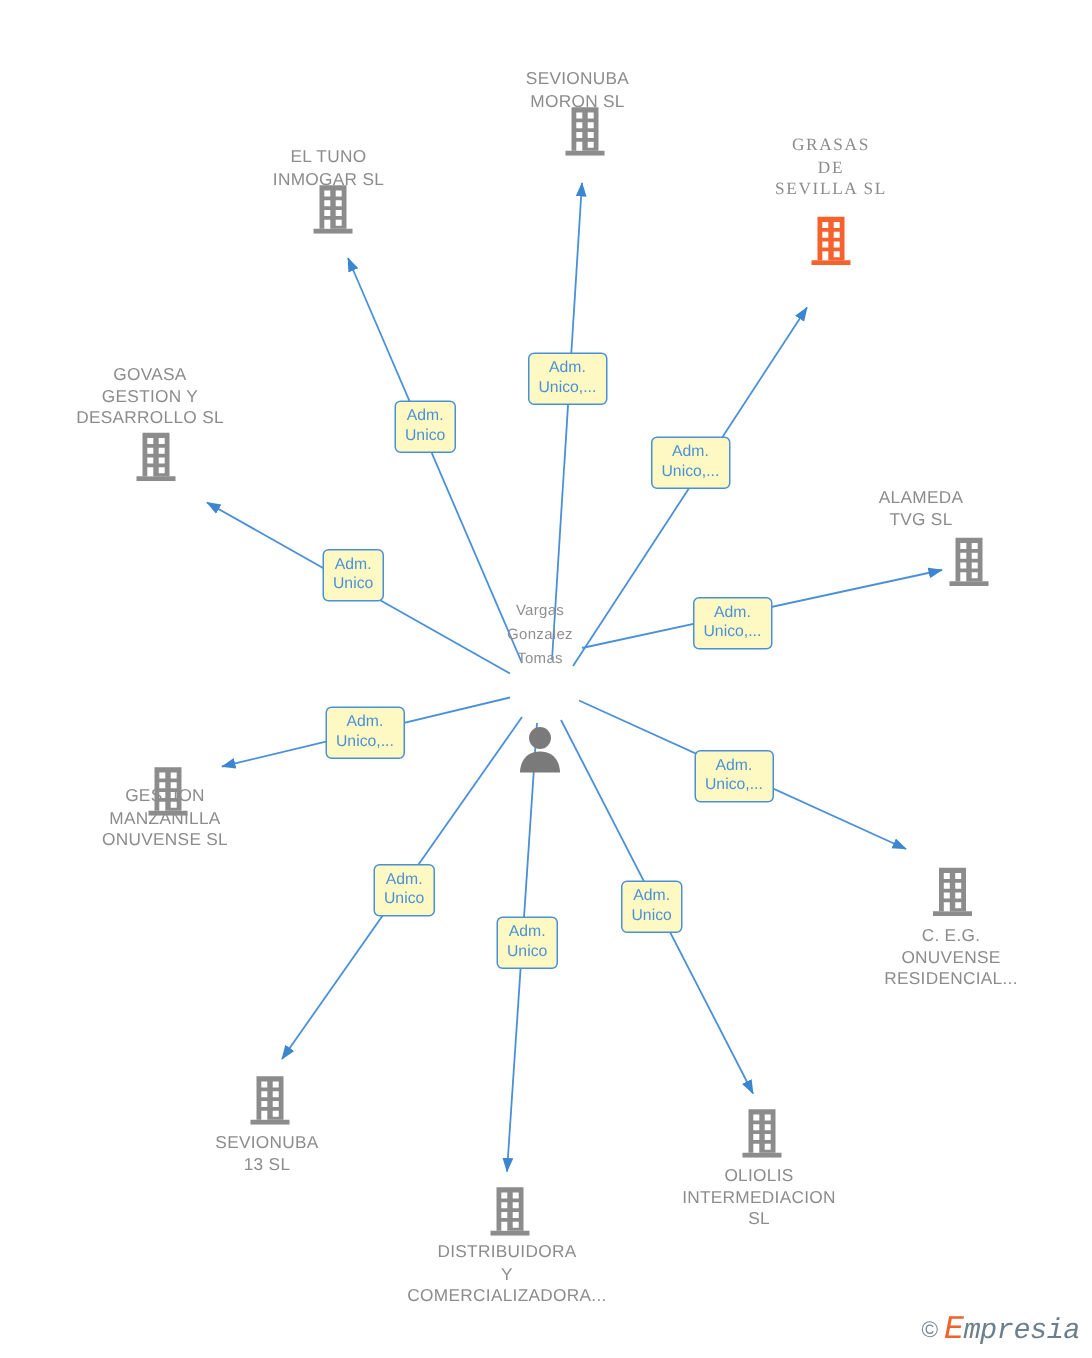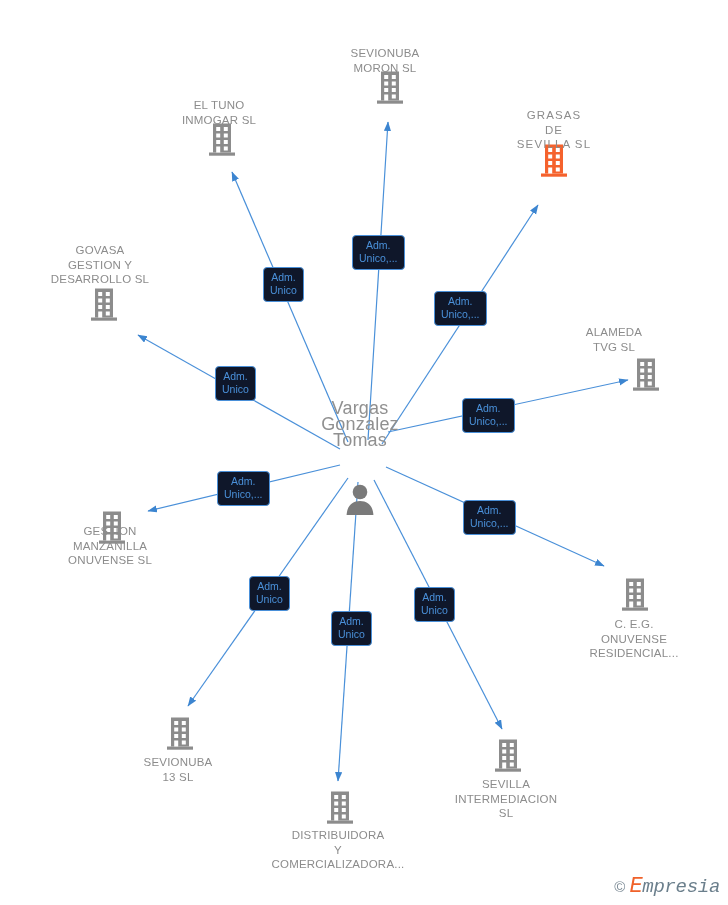--- a/index.html
+++ b/index.html
@@ -31,38 +31,38 @@
     text-align: center;
     color: #8c8c8c;
     font-size: 11.5px;
     line-height: 14.5px;
     letter-spacing: 0.2px;
     white-space: pre-line;
     user-select: none;
   }
   .node.central {
     color: #909090;
-    font-size: 18px;
+    font-size: 10px;
     line-height: 16px;
   }
   .node.highlight {
     color: #8c8c8c;
     letter-spacing: 1.1px;
   }
   .node .label { display: block; }
   .node .glyph {
     display: block;
     margin: 2px auto 0 auto;
   }
   .edge-label {
     position: absolute;
     box-sizing: border-box;
     border: 1px solid #4a90d9;
     border-radius: 4px;
-    background: #0f172a;
+    background: #fef9c3;
     color: #4a90d9;
     font-size: 10.5px;
     line-height: 13px;
     padding: 3px 6px 4px 6px;
     text-align: center;
     white-space: pre-line;
     user-select: none;
   }
   #watermark {
     position: absolute;
@@ -160,21 +160,21 @@
             <rect x="1" y="30.5" width="26" height="3.2" fill="#f5622d"></rect>
             <rect x="8.2" y="5" width="4" height="4" fill="#ffffff"></rect>
             <rect x="15.8" y="5" width="4" height="4" fill="#ffffff"></rect>
             <rect x="8.2" y="11.5" width="4" height="4" fill="#ffffff"></rect>
             <rect x="15.8" y="11.5" width="4" height="4" fill="#ffffff"></rect>
             <rect x="8.2" y="18" width="4" height="4" fill="#ffffff"></rect>
             <rect x="15.8" y="18" width="4" height="4" fill="#ffffff"></rect>
             <rect x="8.2" y="24.5" width="4" height="6" fill="#ffffff"></rect>
             <rect x="15.8" y="24.5" width="4" height="4" fill="#ffffff"></rect>
           </svg></span></div>
-      <div class="node highlight" style="left: 464px; top: 108px; width: 180px;">GRASAS
+      <div class="node highlight" style="left: 464px; top: 90px; width: 180px; font-family: Liberation Serif, serif;">GRASAS
 DE
 SEVILLA  SL</div>
       <div class="node" style="left: 87px; top: 285px; width: 34px;"><span class="glyph"><svg width="28" height="34" viewBox="0 0 28 34" aria-hidden="true">
             <rect x="5" y="1.5" width="18" height="29" fill="#8c8c8c"></rect>
             <rect x="1" y="30.5" width="26" height="3.2" fill="#8c8c8c"></rect>
             <rect x="8.2" y="5" width="4" height="4" fill="#ffffff"></rect>
             <rect x="15.8" y="5" width="4" height="4" fill="#ffffff"></rect>
             <rect x="8.2" y="11.5" width="4" height="4" fill="#ffffff"></rect>
             <rect x="15.8" y="11.5" width="4" height="4" fill="#ffffff"></rect>
             <rect x="8.2" y="18" width="4" height="4" fill="#ffffff"></rect>
@@ -263,21 +263,21 @@
             <rect x="1" y="30.5" width="26" height="3.2" fill="#8c8c8c"></rect>
             <rect x="8.2" y="5" width="4" height="4" fill="#ffffff"></rect>
             <rect x="15.8" y="5" width="4" height="4" fill="#ffffff"></rect>
             <rect x="8.2" y="11.5" width="4" height="4" fill="#ffffff"></rect>
             <rect x="15.8" y="11.5" width="4" height="4" fill="#ffffff"></rect>
             <rect x="8.2" y="18" width="4" height="4" fill="#ffffff"></rect>
             <rect x="15.8" y="18" width="4" height="4" fill="#ffffff"></rect>
             <rect x="8.2" y="24.5" width="4" height="6" fill="#ffffff"></rect>
             <rect x="15.8" y="24.5" width="4" height="4" fill="#ffffff"></rect>
           </svg></span></div>
-      <div class="node" style="left: 416px; top: 777px; width: 180px;">SEVILLA
+      <div class="node" style="left: 416px; top: 777px; width: 180px;">OLIOLIS
 INTERMEDIACION
 SL</div>
     </div>
   <div id="edge-labels-layer">
       <div class="edge-label" style="left: 352px; top: 235px;">Adm.
 Unico,...</div>
       <div class="edge-label" style="left: 263px; top: 267px;">Adm.
 Unico</div>
       <div class="edge-label" style="left: 434px; top: 291px;">Adm.
 Unico,...</div>

